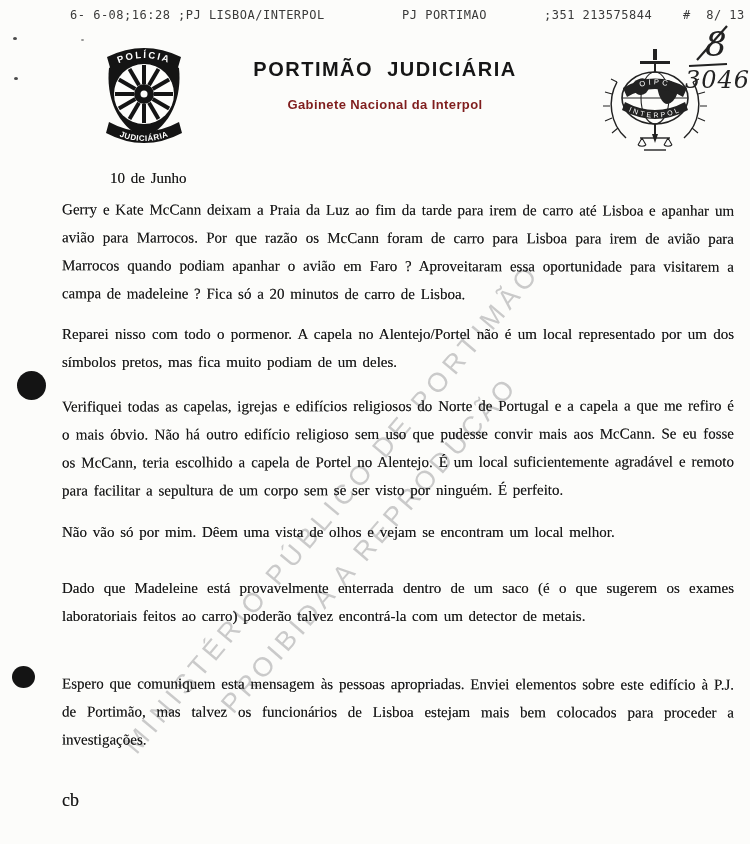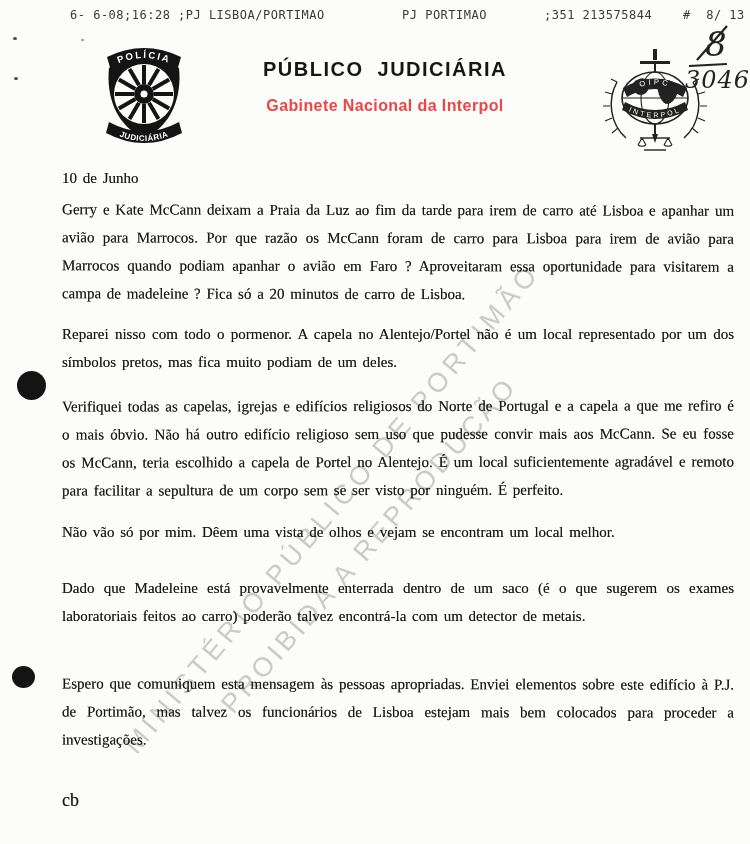--- a/index.html
+++ b/index.html
@@ -34,23 +34,23 @@
     font-weight: bold;
     font-size: 20px;
     letter-spacing: 1.5px;
     word-spacing: 7px;
     color: #161616;
   }
   .lh-subtitle {
     margin-top: 16px;
     font-family: "Liberation Sans", sans-serif;
     font-weight: bold;
-    font-size: 16px;
+    font-size: 13px;
     letter-spacing: 0.4px;
-    color: #ef4444;
+    color: #7f1d1d;
   }
   .pj-badge { position: absolute; left: 85px; top: 36px; z-index: 3; }
   .interpol-emblem { position: absolute; left: 596px; top: 46px; z-index: 3; }
   .handwritten { position: absolute; left: 683px; top: 20px; z-index: 4; }
   
   .wm {
     position: absolute;
     font-family: "Liberation Sans", sans-serif;
     font-weight: 500;
     color: #c5c5c5;
@@ -65,21 +65,21 @@
   .doc-body {
     position: absolute;
     left: 62px; top: 164px; width: 672px;
     z-index: 2;
     font-size: 15px;
     line-height: 28px;
     color: #181818;
     text-shadow: 0 0 0.5px rgba(10,10,10,0.6);
   }
   .doc-body p { text-align: justify; word-spacing: 2px; }
-  .p-date { margin-bottom: 4px; text-align: left !important; }
+  .p-date { margin-bottom: 4px; text-align: left !important; margin-left: 48px; }
   .p1 { margin-bottom: 12px; }
   .p2 { margin-bottom: 16px; }
   .p3 { margin-bottom: 14px; }
   .p4 { margin-bottom: 28px; }
   .p5 { margin-bottom: 40px; }
   .p6 { margin-bottom: 32px; }
   .initials { font-size: 18px; text-align: left !important; }
   
   .p1 { transform: rotate(0.12deg); }
   .p3 { transform: rotate(-0.1deg); }
@@ -93,21 +93,21 @@
   .sp2 { left: 14px; top: 77px; width: 4px; height: 3px; }
   .sp3 { left: 81px; top: 39px; width: 3px; height: 2px; opacity: .6; }
 </style>
 </head>
 <body>
 
 <div class="page">
 
   <div class="fax-header">
     <span class="fh" style="left:70px">6- 6-08;16:28</span>
-    <span class="fh" style="left:178px">;PJ LISBOA/PORTIMAO</span>
+    <span class="fh" style="left:178px">;PJ LISBOA/INTERPOL</span>
     <span class="fh" style="left:402px">PJ PORTIMAO</span>
     <span class="fh" style="left:544px">;351 213575844</span>
     <span class="fh" style="left:683px">#  8/ 13</span>
   </div>
 
   <div class="speck sp1"></div>
   <div class="speck sp2"></div>
   <div class="speck sp3"></div>
 
   <svg class="pj-badge" width="118" height="118" viewBox="0 0 118 118">
@@ -137,21 +137,21 @@
     <path d="M24,86 Q59,105 94,86 L97,97 Q59,117 21,97 Z" fill="#141414"></path>
     <text font-family="Liberation Sans, sans-serif" font-size="9.5" font-weight="bold" fill="#ffffff" letter-spacing="2">
       <textPath href="#pjTopArc" startOffset="50%" text-anchor="middle">POLÍCIA</textPath>
     </text>
     <text font-family="Liberation Sans, sans-serif" font-size="8" font-weight="bold" fill="#ffffff" letter-spacing="0.5">
       <textPath href="#pjBotArc" startOffset="50%" text-anchor="middle">JUDICIÁRIA</textPath>
     </text>
   </svg>
 
   <div class="letterhead-center">
-    <div class="lh-title">PÚBLICO JUDICIÁRIA</div>
+    <div class="lh-title">PORTIMÃO JUDICIÁRIA</div>
     <div class="lh-subtitle">Gabinete Nacional da Interpol</div>
   </div>
 
   <svg class="interpol-emblem" width="118" height="108" viewBox="0 0 118 108">
     <defs>
       <path id="intTopArc" d="M31,47 Q59,30 87,47"></path>
       <path id="intBotArc" d="M30,64 Q59,79 88,64"></path>
     </defs>
     <g stroke="#222222" fill="none">
       <line x1="59" y1="3" x2="59" y2="14" stroke-width="4"></line>

